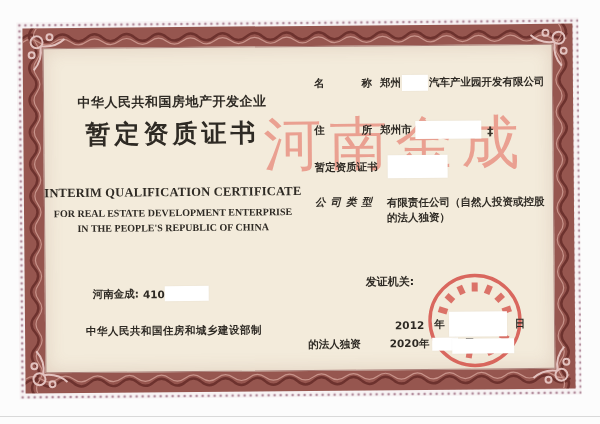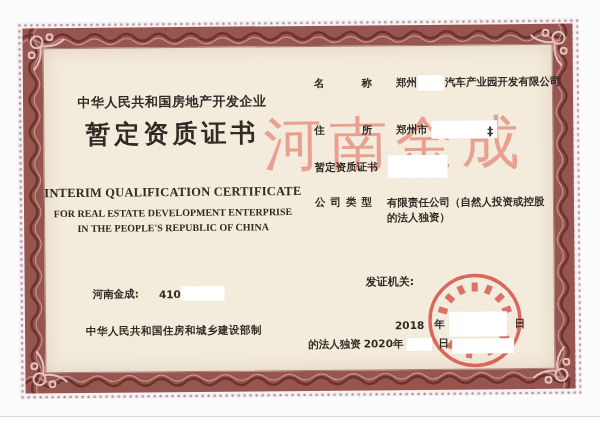--- a/index.html
+++ b/index.html
@@ -30,23 +30,23 @@
   .t-cn-small{position:absolute;left:0;top:72px;width:250px;font-size:13px;font-weight:bold;letter-spacing:.5px;}
   .t-cn-large{position:absolute;left:0;top:96px;width:250px;font-size:25px;font-weight:bold;letter-spacing:4px;}
   .t-en1{position:absolute;left:-10px;top:164px;width:270px;font-family:"Liberation Serif","DejaVu Serif",serif;font-weight:bold;font-size:12.5px;letter-spacing:.2px;}
   .t-en2{position:absolute;left:-10px;top:186px;width:270px;font-family:"Liberation Serif","DejaVu Serif",serif;font-weight:bold;font-size:10px;}
   .t-en3{position:absolute;left:-10px;top:201px;width:270px;font-family:"Liberation Serif","DejaVu Serif",serif;font-weight:bold;font-size:10px;}
   .certno-row{position:absolute;left:74px;top:265px;z-index:5;font-size:10.5px;font-weight:bold;display:flex;align-items:center;}
   .issuer-line{position:absolute;left:30px;top:303px;width:250px;text-align:center;font-size:10.5px;font-weight:bold;letter-spacing:.5px;z-index:5;}
   
   .row{position:absolute;z-index:5;font-size:10.5px;font-weight:bold;display:flex;align-items:center;}
   .jlabel{display:inline-flex;justify-content:space-between;width:58px;}
-  .val{margin-left:24px;}
+  .val{margin-left:8px;}
   .redact{display:inline-block;background:#ffffff;vertical-align:middle;box-shadow:0 0 2px rgba(0,0,0,.05);}
-  .company-label{letter-spacing:5px;}
+  .company-label{letter-spacing:5px;font-style:italic;}
   .company-value{line-height:15px;font-weight:bold;font-size:10.5px;}
   
   .watermark{
     position:absolute;left:246px;top:86px;z-index:2;
     font-family:"DejaVu Serif","Liberation Serif",serif;
     font-size:58px;letter-spacing:8px;color:rgba(226,85,72,.5);white-space:nowrap;
   }
   .seal{position:absolute;left:406px;top:252px;width:100px;height:100px;z-index:4;}
   .abs-redact{position:absolute;background:#fff;z-index:6;box-shadow:0 0 2px rgba(0,0,0,.05);}
   .frag{position:absolute;left:470px;top:106px;z-index:7;font-size:12px;font-weight:bold;color:#3a342c;}
@@ -126,21 +126,21 @@
   <div class="left-col">
     <div class="t-cn-small">中华人民共和国房地产开发企业</div>
     <div class="t-cn-large">暂定资质证书</div>
     <div class="t-en1">INTERIM QUALIFICATION CERTIFICATE</div>
     <div class="t-en2">FOR REAL ESTATE DEVELOPMENT ENTERPRISE</div>
     <div class="t-en3">IN THE PEOPLE'S REPUBLIC OF CHINA</div>
   </div>
 
   <div class="certno-row">
     <span>河南金成:</span>
-    <span style="margin-left:20px">410</span>
+    <span style="margin-left:4px">410</span>
     <span class="redact" style="width:44px;height:15px;"></span>
   </div>
 
   <div class="issuer-line">中华人民共和国住房和城乡建设部制</div>
 
   <div class="row" style="left:297px;top:56px;">
     <span class="jlabel">
       <span>名</span>
       <span>称</span>
     </span>
@@ -170,29 +170,29 @@
       <span style="display:block">有限责任公司（自然人投资或控股</span>
       <span style="display:block">的法人独资）</span>
     </span>
   </div>
 
   <div class="row" style="left:347px;top:255px;font-size:11px;">
     <span>发证机关:</span>
   </div>
 
   <div class="row" style="left:376px;top:293px;">
-    <span>2018</span>
+    <span>2012</span>
     <span style="margin-left:10px;">年</span>
     <span class="redact" style="width:58px;height:25px;margin-left:4px;"></span>
     <span style="margin-left:8px;">日</span>
   </div>
 
   <div class="row" style="left:289px;top:318px;">
     <span>的法人独资</span>
-    <span style="margin-left:3px;">2020年</span>
+    <span style="margin-left:29px;">2020年</span>
     <span class="redact" style="width:26px;height:13px;margin-left:3px;"></span>
     <span style="margin-left:6px;">日</span>
   </div>
 
   <div class="abs-redact" style="left:433px;top:320px;width:62px;height:15px;"></div>
 
 </div>
 
 <div class="photo-bottom-line"></div>
 

